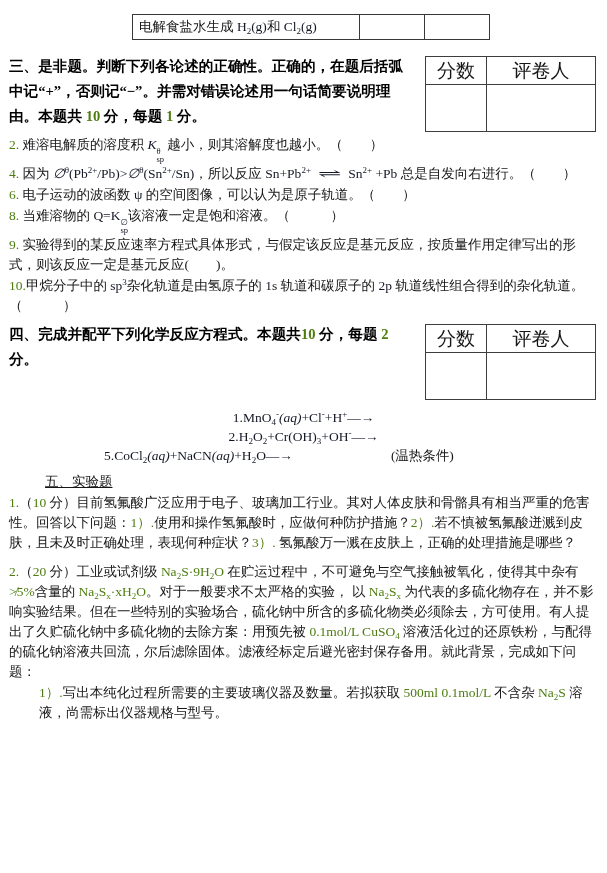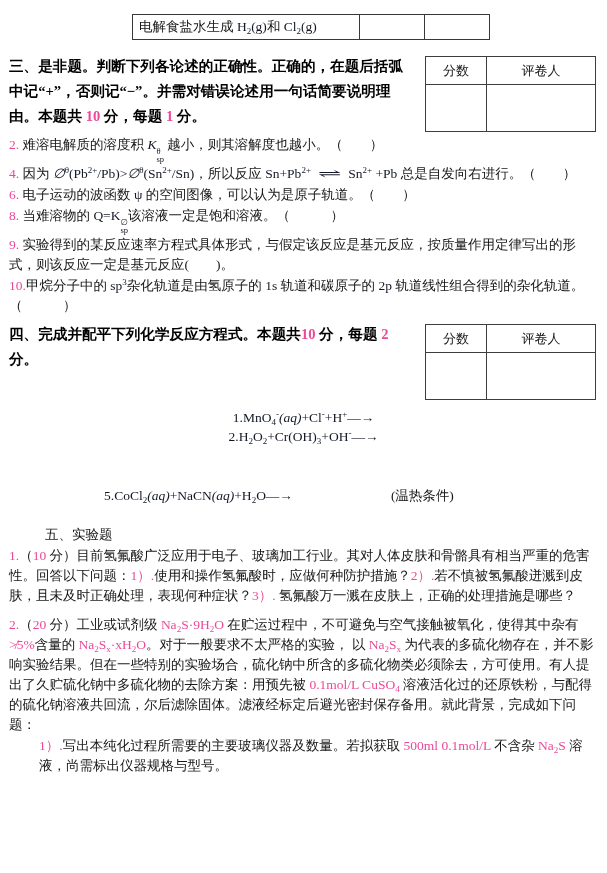--- a/index.html
+++ b/index.html
@@ -11,42 +11,42 @@
   }
   table{border-collapse:collapse;}
   
   .top-table{margin:4px 0 14px 123px;}
   .top-table td{border:1.2px solid #383838;height:24px;padding:0 6px;font-size:13.5px;}
   .top-table .c1{width:214px;}
   .top-table .c2{width:52px;}
   .top-table .c3{width:52px;}
   
   .score-table{float:right;margin:2px 2px 8px 14px;}
-  .score-table td{border:1.2px solid #3d3d3d;text-align:center;font-size:13px;}
+  .score-table td{border:1.2px solid #3d3d3d;text-align:center;font-size:19px;}
   .score-table .sc1{width:58px;height:25px;}
   .score-table .sc2{width:106px;height:25px;}
   .score-table .er td{height:44px;}
   .head{font-weight:bold;font-size:14.6px;line-height:25px;margin:0;color:#000;}
   .q{margin:0 0 1px 0;}
   .mt4{margin-top:4px;}
   .mt6{margin-top:6px;}
-  .l{color:#ec4899;text-align:right;}           
+  .l{color:#4d7c0f;text-align:right;}           
   .d{color:#141826;}           
   .i{font-style:italic;}
   sub,sup{font-size:9px;line-height:0;}
   sub{vertical-align:-3px;}
   sup{vertical-align:5px;}
   .ss{display:inline-flex;flex-direction:column;vertical-align:-5px;}
   .ss sup,.ss sub{font-size:8.5px;line-height:8px;vertical-align:baseline;}
   .arr{display:inline-block;transform:scaleX(2.1);margin:0 13px;}
   .eqs{clear:right;text-align:center;line-height:19px;margin:2px 0 0 0;}
   .eq{margin:0;}
-  .e5row{display:flex;text-align:left;padding-left:95px;margin-top:40px;}
+  .e5row{display:flex;text-align:left;padding-left:95px;}
   .e5row .note{margin-left:98px;}
-  .sec5title{margin:20px 0 1px 0;padding-left:36px;}
+  .sec5title{margin:7px 0 1px 0;padding-left:36px;text-decoration:underline;}
   .subq{margin:0 0 1px 0;padding-left:30px;}
   .gaptop{margin-top:9px;}
 </style>
 </head>
 <body>
 
 <div class="page">
 
   <table class="top-table">
     <tbody>

